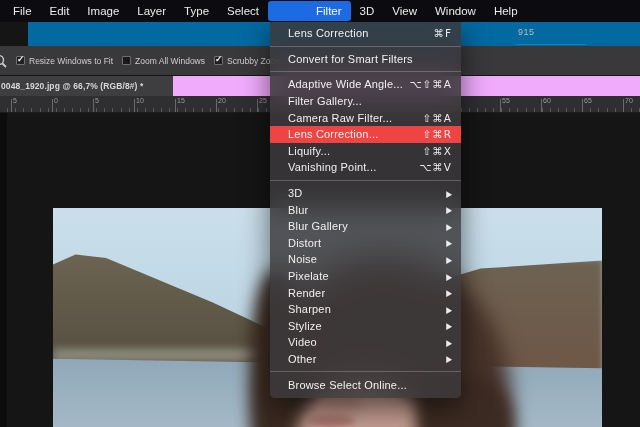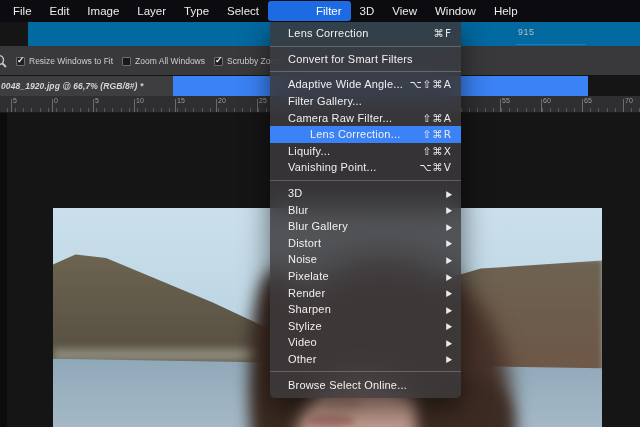--- a/index.html
+++ b/index.html
@@ -37,36 +37,36 @@
   }
 
   
   .options-bar {
     position:absolute; left:0; top:46px; width:640px; height:30px;
     background:#39393b; border-bottom:1px solid #161616;
     display:flex; align-items:center; z-index:5;
   }
   .tool-badge { position:relative; width:14px; height:18px; margin-left:-5px; flex:none; }
   .cb-group { display:flex; align-items:center; margin-left:7px; }
-  .cb-item { display:flex; align-items:flex-end; margin-right:9px; cursor:default; }
+  .cb-item { display:flex; align-items:center; margin-right:9px; cursor:default; }
   .cb-box {
     width:9px; height:9px; background:#19191b; border:1px solid #6e6e6e;
     border-radius:1px; margin-right:4px; position:relative; flex:none;
   }
   .cb-box.checked { background:#202022; }
   .cb-box.checked::after {
     content:"✓"; position:absolute; left:0px; top:-3px; color:#f2f2f2;
     font-size:9px; font-weight:bold;
   }
   .cb-label { font-size:8.5px; color:#cfcfcf; white-space:nowrap; }
 
   
   .tabbar {
-    position:absolute; left:0; top:76px; width:588px; height:20px;
-    background:#3b82f6; z-index:5;font-style:italic;
+    position:absolute; left:0; top:76px; width:640px; height:20px;
+    background:#f0abfc; z-index:5;
   }
   .doc-tab {
     position:absolute; left:0; top:0; height:20px; width:173px;
     background:#3e3e40; display:flex; align-items:center; overflow:hidden;
   }
   .doc-tab span {
     font-size:8.5px; color:#d8d8d8; white-space:nowrap; margin-left:1px;
     font-weight:bold; letter-spacing:0.1px;
   }
 
@@ -161,21 +161,21 @@
     height:16.6px; display:flex; align-items:center;
     padding:0 9px 0 18px; font-size:11px; color:#f2f0ef;
     white-space:nowrap; cursor:default;
   }
   .menu-row .lbl { flex:1; letter-spacing:0.2px; }
   .menu-row .sc {
     font-family:"DejaVu Sans", sans-serif; font-size:10.5px;
     letter-spacing:1px; color:#eceaea;
   }
   .menu-row .arr { font-size:7.5px; color:#eceaea; transform:scaleY(1.2); }
-  .menu-row.hl { background:#3b82f6;text-align:center; }
+  .menu-row.hl { background:#ef4444; }
   .menu-sep { height:9px; position:relative; }
   .menu-sep::after {
     content:""; position:absolute; left:0; right:0; top:4px; height:1px;
     background:rgba(255,255,255,0.22);
   }
 </style>
 </head>
 <body>
 
 <div class="screen">

